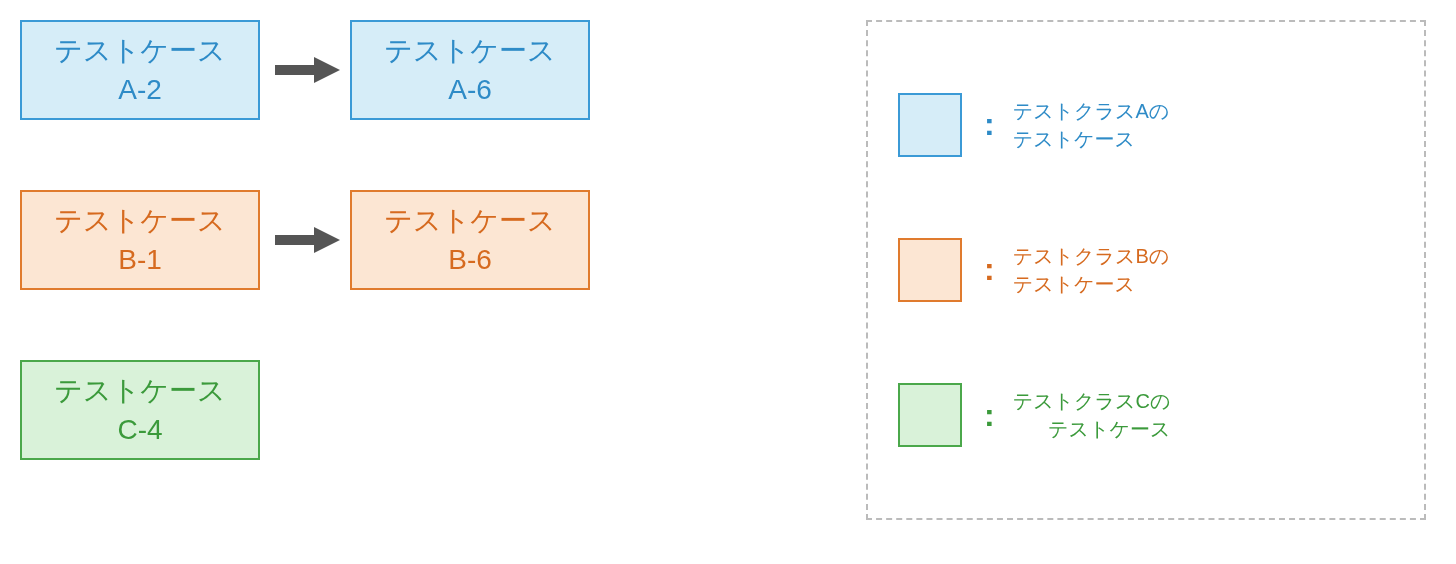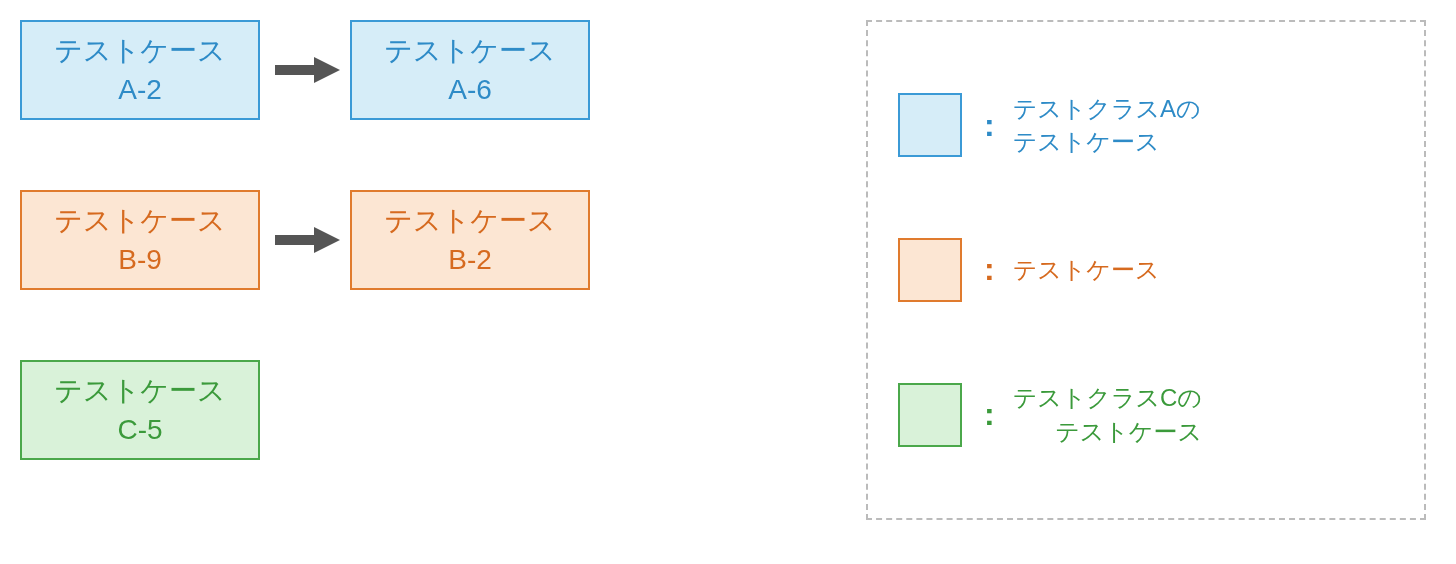--- a/index.html
+++ b/index.html
@@ -98,21 +98,21 @@
     }
     .colon {
       font-size: 32px;
       font-weight: 700;
       margin: 0 18px 0 22px;
     }
     .colon-a { color: #2e8bc7; }
     .colon-b { color: #d66a1f; }
     .colon-c { color: #3b9a3b; }
     .legend-text {
-      font-size: 24px;
+      font-size: 20px;
       font-weight: 500;
       line-height: 1.4;
     }
     .legend-text-a { color: #2e8bc7; }
     .legend-text-b { color: #d66a1f; }
     .legend-text-c { color: #3b9a3b; text-align: right; }
   </style>
 </head>
 <body>
 
@@ -131,58 +131,59 @@
     </div>
     <div class="node node-a">
       <span>テストケース</span>
       <span>A-6</span>
     </div>
   </div>
 
   <div class="row">
     <div class="node node-b">
       <span>テストケース</span>
-      <span>B-9</span>
+      <span>B-1</span>
     </div>
     <div class="arrow">
       <svg width="70" height="30" viewBox="0 0 70 30">
         <line x1="5" y1="15" x2="48" y2="15" stroke="#555" stroke-width="10"></line>
         <polygon points="44,2 70,15 44,28" fill="#555"></polygon>
       </svg>
     </div>
     <div class="node node-b">
       <span>テストケース</span>
-      <span>B-2</span>
+      <span>B-6</span>
     </div>
   </div>
 
   <div class="row">
     <div class="node node-c">
       <span>テストケース</span>
-      <span>C-5</span>
+      <span>C-4</span>
     </div>
   </div>
 
 </div>
 
 <div class="legend">
 
   <div class="legend-row">
     <div class="swatch swatch-a"></div>
     <span class="colon colon-a">:</span>
     <div class="legend-text legend-text-a">
       <div>テストクラスAの</div>
       <div>テストケース</div>
     </div>
   </div>
 
   <div class="legend-row">
     <div class="swatch swatch-b"></div>
     <span class="colon colon-b">:</span>
     <div class="legend-text legend-text-b">
+      <div>テストクラスBの</div>
       <div>テストケース</div>
     </div>
   </div>
 
   <div class="legend-row">
     <div class="swatch swatch-c"></div>
     <span class="colon colon-c">:</span>
     <div class="legend-text legend-text-c">
       <div>テストクラスCの</div>
       <div>テストケース</div>

